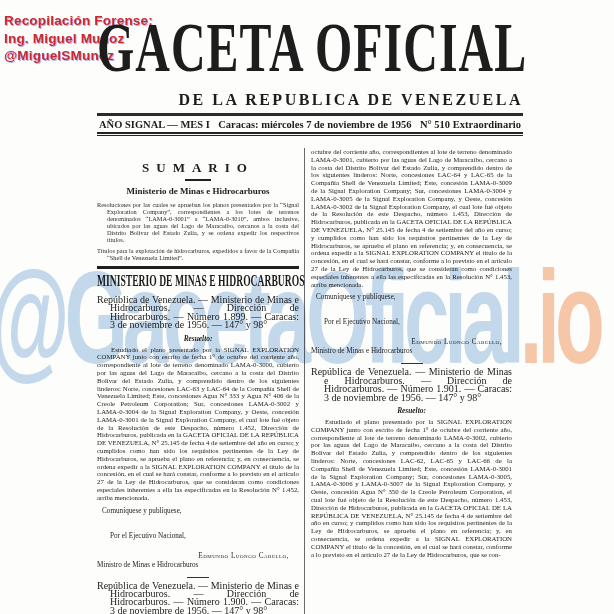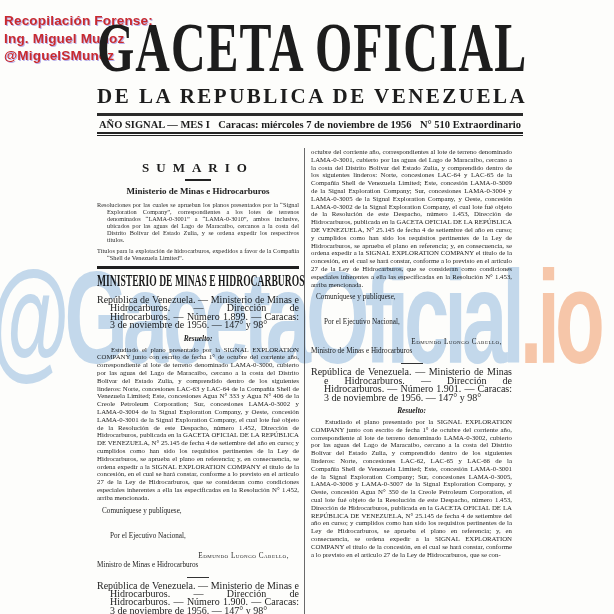--- a/index.html
+++ b/index.html
@@ -19,21 +19,21 @@
     font-family:"Liberation Sans", sans-serif; font-weight:bold; font-size:96px;
     letter-spacing:-6px; transform:scale(0.85,1.38); transform-origin:left top;
     mix-blend-mode:multiply; pointer-events:none; }
   .gaceta-wm .wm-main   { color:rgba(150,188,226,0.55); }
   .gaceta-wm .wm-suffix { color:rgba(243,163,116,0.60); }
 
   
   .masthead { position:absolute; left:97px; top:8px; width:426px; text-align:right; z-index:4; }
   .gaceta-title { font-weight:bold; font-size:47px; line-height:52px; letter-spacing:1px;
     transform:scale(1.02,1.5); transform-origin:center top; white-space:nowrap; }
-  .gaceta-subtitle { margin-top:24px; font-weight:bold; font-size:21px; letter-spacing:2.5px; white-space:nowrap; }
+  .gaceta-subtitle { margin-top:31px; font-weight:bold; font-size:16px; letter-spacing:2.5px; white-space:nowrap; }
   .rule-thick { height:3px; background:#2b2b2b; margin-top:4px; }
   .dateline { display:flex; justify-content:space-between; align-items:center;
     font-weight:bold; font-size:10.5px; padding:3px 2px 2px 2px; white-space:nowrap; }
   .rule-double { height:4px; border-top:2px solid #242424; border-bottom:1px solid #242424; }
 
   
   .content { position:absolute; left:97px; top:148px; width:426px; display:flex; z-index:1; }
   .col { width:207px; }
   .col-left  { padding-right:5px; }
   .col-right { padding-left:6px; }

